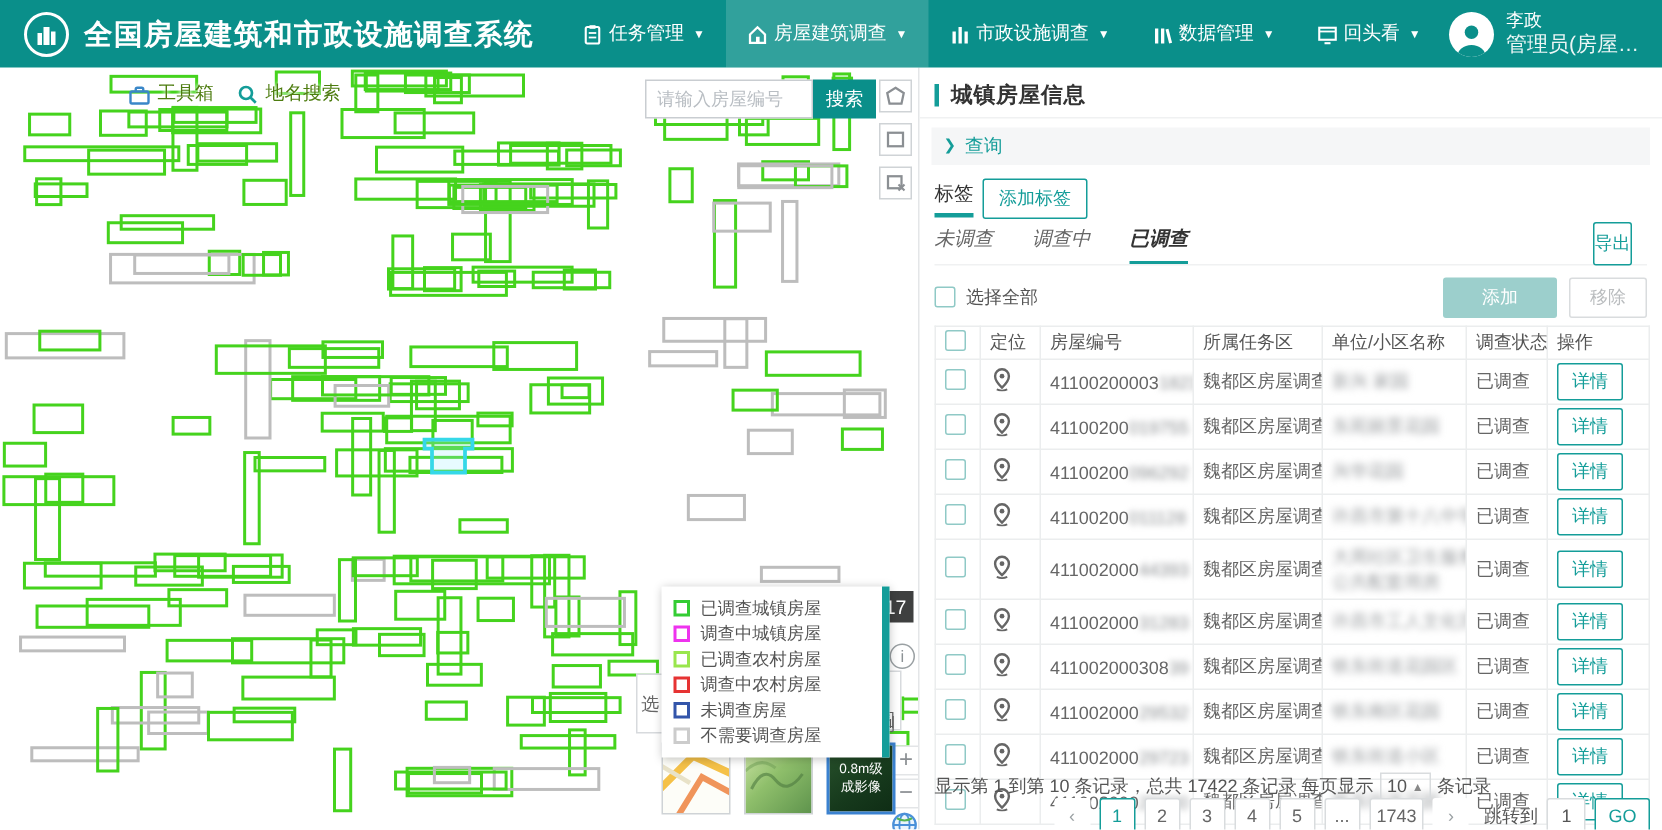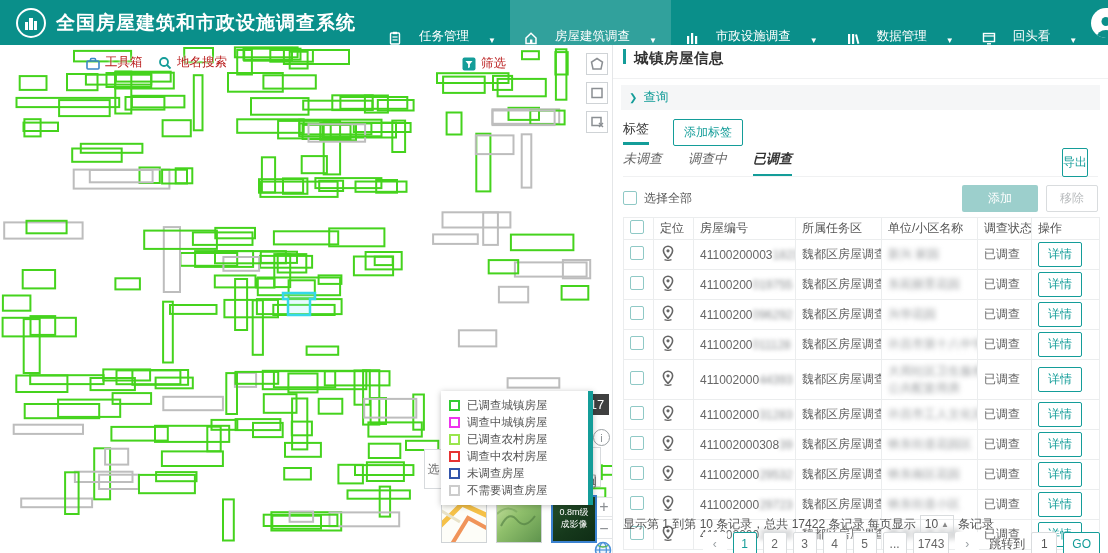--- a/index.html
+++ b/index.html
@@ -5,33 +5,33 @@
   * { margin:0; padding:0; box-sizing:border-box; }
   html,body { width:1108px; height:553px; overflow:hidden; font-family:"Liberation Sans","DejaVu Sans",sans-serif; background:#fff; }
   .app { position:relative; width:1108px; height:553px; }
 
   
   .header { position:absolute; top:0; left:0; width:1108px; height:45px; background:#0a8f8a; display:flex; align-items:center; color:#fff; z-index:50; }
   .logo-wrap { display:flex; align-items:center; margin-left:16px; }
   .logo-circle { width:30px; height:30px; border-radius:50%; border:2px solid #fff; display:flex; align-items:center; justify-content:center; }
   .app-title { font-size:19px; font-weight:bold; margin-left:10px; letter-spacing:1px; white-space:nowrap; }
   .menus { display:flex; height:45px; margin-left:18px; }
-  .menu-item { display:flex; align-items:flex-end; gap:17px; padding:0 14px; font-size:12.5px; cursor:pointer; white-space:nowrap; }
+  .menu-item { display:flex; align-items:center; gap:4px; padding:12px 14px; font-size:12.5px; cursor:pointer; white-space:nowrap; }
   .menu-item.active { background:rgba(255,255,255,0.16); }
   .menu-caret { font-size:8px; margin-left:2px; }
   .user-area { margin-left:auto; display:flex; align-items:center; gap:8px; margin-right:8px; }
   .avatar { width:30px; height:30px; border-radius:50%; background:#fff; display:flex; align-items:end; justify-content:center; overflow:hidden; }
   .user-text { line-height:1.25; }
   .user-name { font-size:12px; }
   .user-role { font-size:14px; opacity:.92; white-space:nowrap; max-width:96px; overflow:hidden; text-overflow:ellipsis; }
 
   
   .map { position:absolute; top:45px; left:0; width:612px; height:508px; background:#fff; overflow:hidden; }
   .map svg.bg { position:absolute; top:0; left:0; }
-  .map-float { position:absolute; z-index:5; display:flex; align-items:center; gap:5px; font-size:12.5px; color:#b91c1c; text-shadow:0 0 3px #fff,0 0 3px #fff; cursor:pointer; }
+  .map-float { position:absolute; z-index:5; display:flex; align-items:center; gap:5px; font-size:12.5px; color:#4d7c0f; text-shadow:0 0 3px #fff,0 0 3px #fff; cursor:pointer; }
   .srch-box { position:absolute; top:8px; left:430px; z-index:6; display:flex; }
   .srch-input { width:112px; height:26px; border:1px solid #c9cdd1; background:#fff; font-size:12px; padding:0 7px; color:#333; outline:none; }
   .srch-input::placeholder { color:#b9bec3; }
   .srch-btn { height:26px; width:42px; background:#0a8f8a; color:#fff; border:none; font-size:12.5px; cursor:pointer; }
   .vtools { position:absolute; right:4px; top:8px; z-index:6; display:flex; flex-direction:column; gap:7px; }
   .vtool { width:22px; height:22px; background:#fff; border:1px solid #cfd3d6; display:flex; align-items:center; justify-content:center; color:#777; cursor:pointer; font-size:13px; }
   .zoom-badge { position:absolute; left:585px; top:349px; width:24px; height:21px; background:#3f4040; color:#fff; font-weight:normal; font-size:13px; display:flex; align-items:center; justify-content:center; z-index:6; }
   .info-btn { position:absolute; left:593px; top:384px; width:17px; height:17px; border-radius:50%; border:1.5px solid #9aa0a3; color:#8c9295; font-size:11px; display:flex; align-items:center; justify-content:center; background:#fff; z-index:6; cursor:pointer; }
   .legend-btn { position:absolute; left:579px; top:402px; width:22px; height:40px; background:#fff; border:1px solid #d7dadd; color:#666; font-size:12px; line-height:1.3; display:flex; align-items:center; justify-content:center; writing-mode:vertical-lr; letter-spacing:2px; z-index:6; cursor:pointer; }
   .zbtn { position:absolute; left:594px; width:20px; height:20px; background:#fff; color:#8b8f93; font-size:16px; display:flex; align-items:center; justify-content:center; z-index:6; cursor:pointer; border:1px solid #e3e5e7; }
@@ -40,26 +40,26 @@
   .legend { position:absolute; left:441px; top:346px; width:152px; min-height:110px; background:#fff; box-shadow:0 1px 6px rgba(0,0,0,.25); z-index:7; padding:6px 12px 6px 8px; border-right:5px solid #149d99; }
   .legend-item { display:flex; align-items:center; gap:7px; height:17px; font-size:11.5px; color:#555; white-space:nowrap; }
   .legend-swatch { width:11px; height:11px; background:#fff; border:2px solid; flex:none; }
   .basemaps { position:absolute; left:441px; top:450px; display:flex; gap:9px; z-index:6; }
   .thumb { width:46px; height:48px; border:1px solid #cfd3d6; background:#fff; position:relative; cursor:pointer; overflow:hidden; }
   .thumb.terrain { background:linear-gradient(135deg,#cfe6a8 0%,#8fbf6b 45%,#5f944d 100%); }
   .thumb.imagery { background:linear-gradient(145deg,#28522c,#16391c 60%,#0f2d15); border:2px solid #3b82d0; color:#fff; font-size:9px; display:flex; flex-direction:column; align-items:center; justify-content:center; line-height:1.3; }
 
   
   .panel { position:absolute; top:45px; left:612px; width:496px; height:508px; background:#fff; border-left:1px solid #e4e6e8; font-size:12px; color:#555; }
-  .p-title { position:absolute; top:4px; left:0; right:0; height:30px; display:flex; border-bottom:1px solid #f0f1f2; }
+  .p-title { position:absolute; top:4px; left:0; right:0; height:30px; display:flex; align-items:center; border-bottom:1px solid #f0f1f2; }
   .p-title-bar { width:3px; height:15px; background:#149d99; margin:0 8px 0 10px; }
   .p-title-text { font-size:14.5px; color:#333; font-weight:bold; letter-spacing:.5px; }
   .query-bar { position:absolute; top:40px; left:8px; right:8px; height:25px; background:#f5f6f7; display:flex; align-items:center; padding-left:8px; gap:6px; color:#149d99; font-size:12.5px; cursor:pointer; }
   .query-arrow { font-size:10px; }
-  .tagrow { position:absolute; top:73px; left:10px; right:10px; height:28px; display:flex; align-items:center; gap:24px; }
+  .tagrow { position:absolute; top:73px; left:10px; right:10px; height:28px; display:flex; align-items:center; gap:6px; }
   .tag-label { font-size:13px; color:#333; padding-bottom:4px; border-bottom:3px solid #149d99; cursor:pointer; }
   .btn-outline { background:#fff; border:1px solid #149d99; color:#149d99; font-size:12px; padding:4px 10px; border-radius:2px; cursor:pointer; }
   .tabsrow { position:absolute; top:106px; left:10px; right:10px; height:26px; display:flex; align-items:flex-end; gap:26px; border-bottom:1px solid #f0f1f2; }
   .stab { padding-bottom:6px; font-size:13px; color:#666; cursor:pointer; border-bottom:2px solid transparent;font-style:italic; }
   .stab.active { color:#333; font-weight:bold; border-bottom-color:#149d99; }
   .export-btn { position:absolute; top:103px; right:20px; padding:5px 0; }
   .selrow { position:absolute; top:140px; left:10px; right:10px; height:26px; display:flex; align-items:center; }
   .cb { width:14px; height:14px; border:1px solid #8fc9c6; border-radius:2px; background:#fff; display:inline-block; cursor:pointer; flex:none; }
   .selrow .lbl { margin-left:7px; color:#555; }
   .btn-add { margin-left:auto; background:#9ccfcc; color:#fff; border:none; font-size:12px; padding:5px 26px; border-radius:2px; cursor:pointer; }
@@ -376,20 +376,24 @@
       <span>地名搜索</span>
     </div>
     <div class="map-float" style="left:462px; top:10px;">
       <svg class="icon14" viewBox="0 0 14 14">
           <rect x="0.5" y="0.5" width="13" height="13" rx="2" fill="#149d99"></rect>
           <path d="M3.5 4 h7 l-2.6 3.2 v3 l-1.8 1 v-4 Z" fill="#fff"></path>
         </svg>
       <span>筛选</span>
     </div>
 
+    <div class="srch-box">
+      <input class="srch-input" placeholder="请输入房屋编号" style="">
+      <button class="srch-btn">搜索</button>
+    </div>
 
     <div class="vtools">
       <div class="vtool">
           <svg class="icon14" viewBox="0 0 14 14">
             <polygon points="7,1.5 12.5,5 11,12 3,12 1.5,5" fill="none" stroke="#8b8f93" stroke-width="1.5"></polygon>
           </svg>
         </div>
       <div class="vtool">
           <svg class="icon14" viewBox="0 0 14 14">
             <rect x="2" y="2.5" width="10" height="9" fill="none" stroke="#8b8f93" stroke-width="1.5"></rect>

